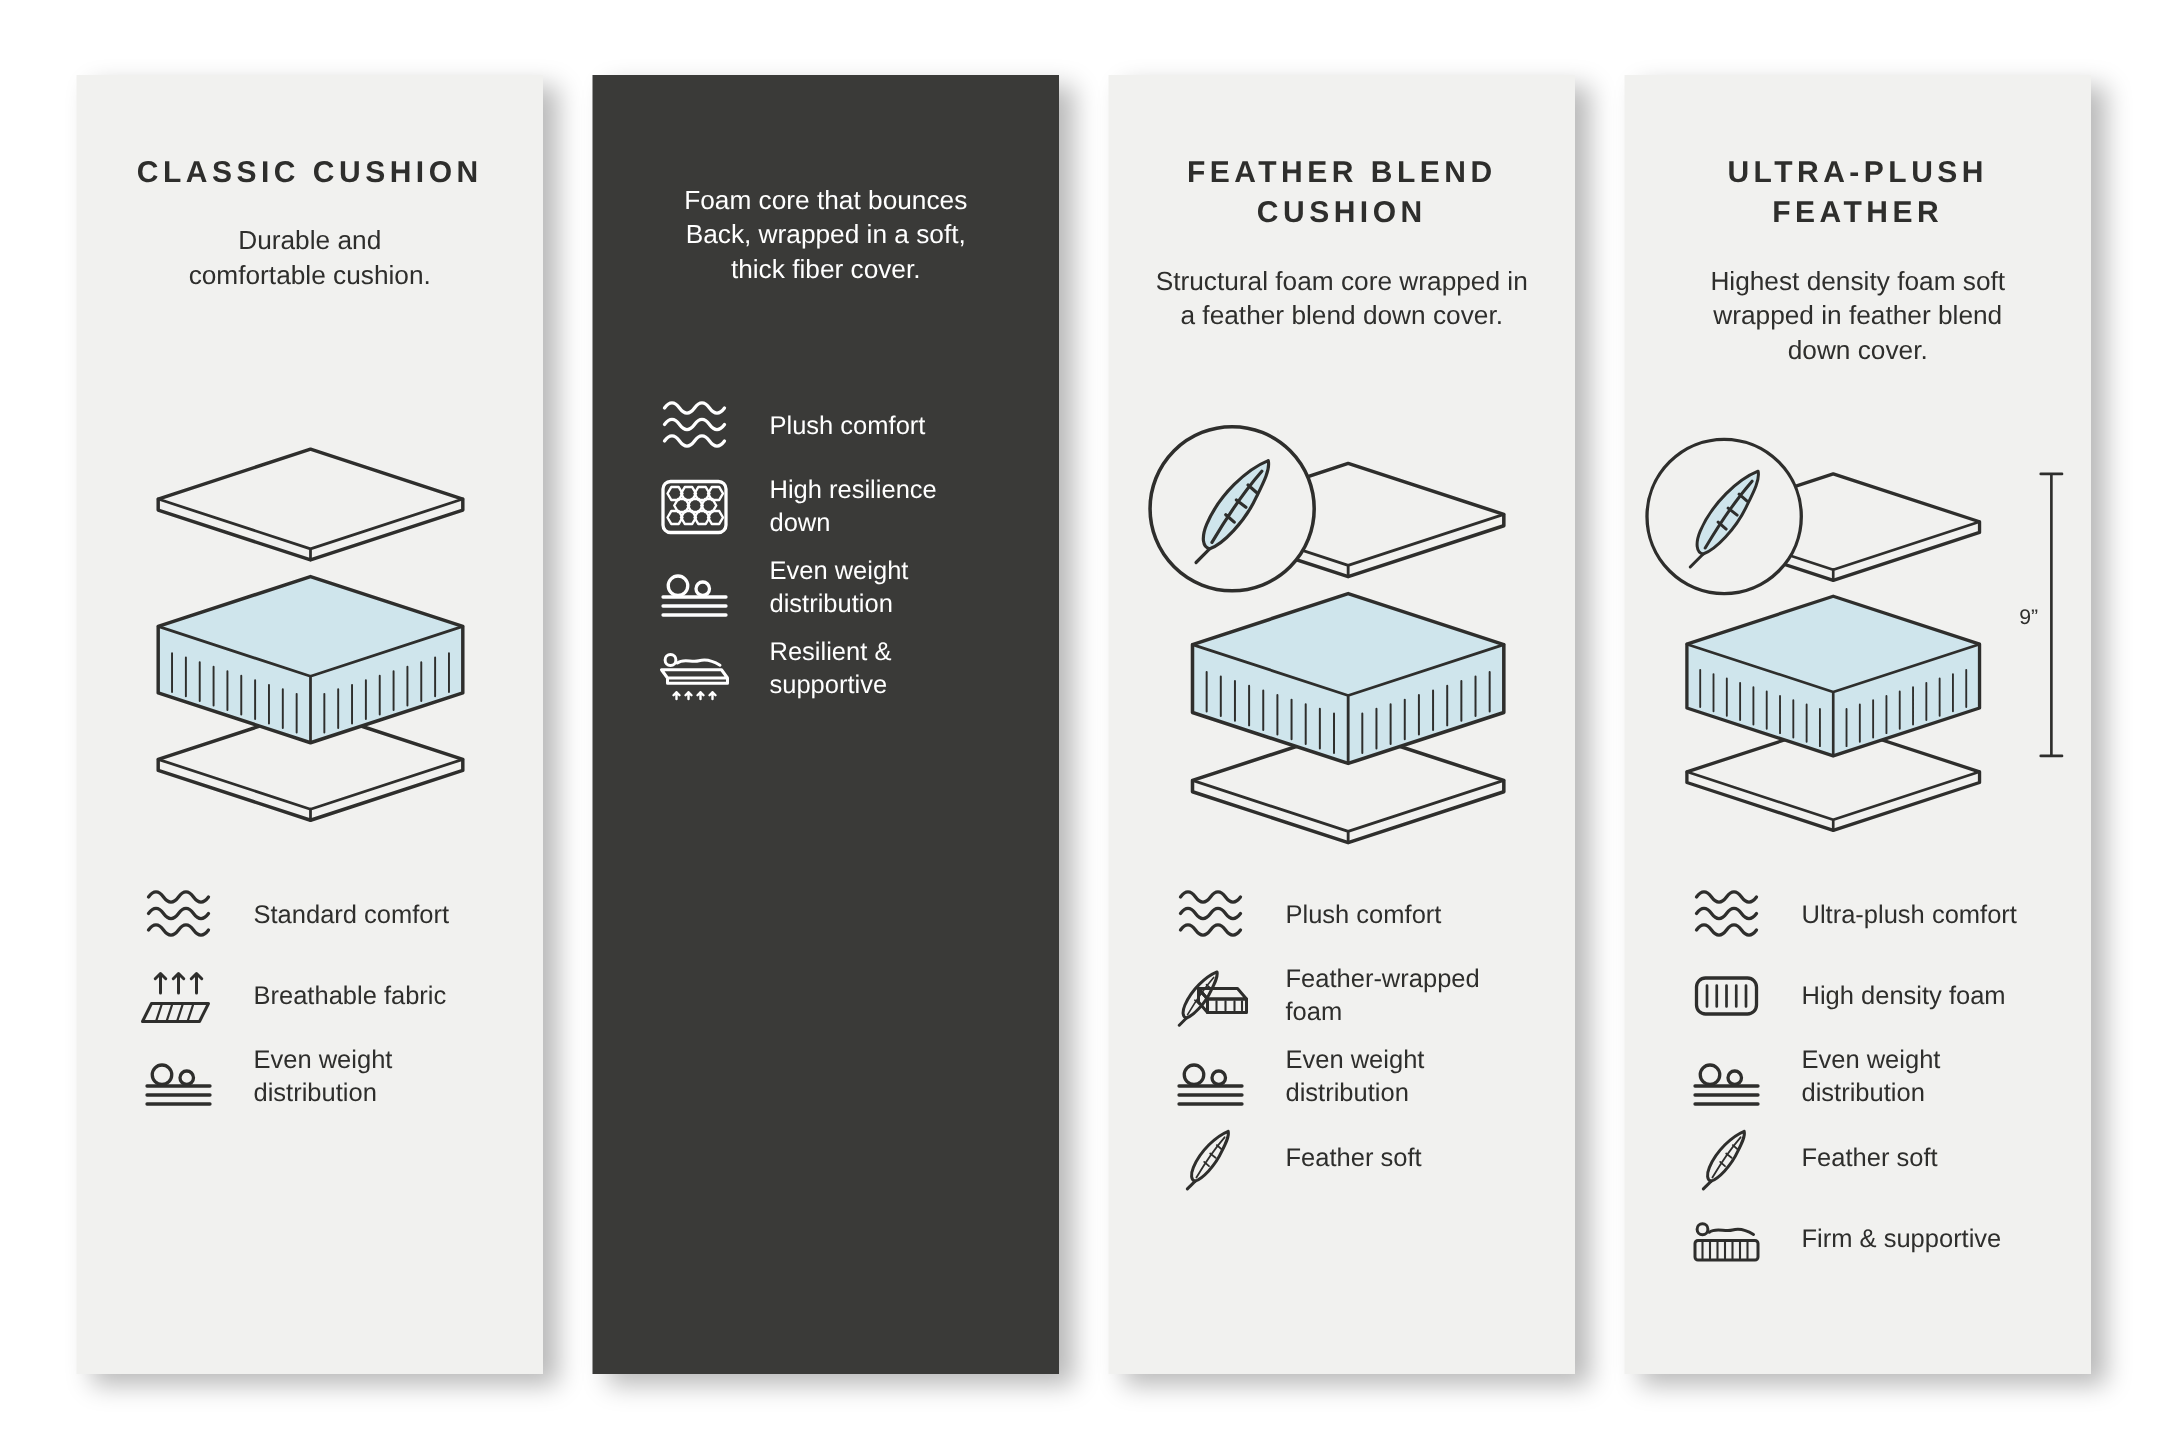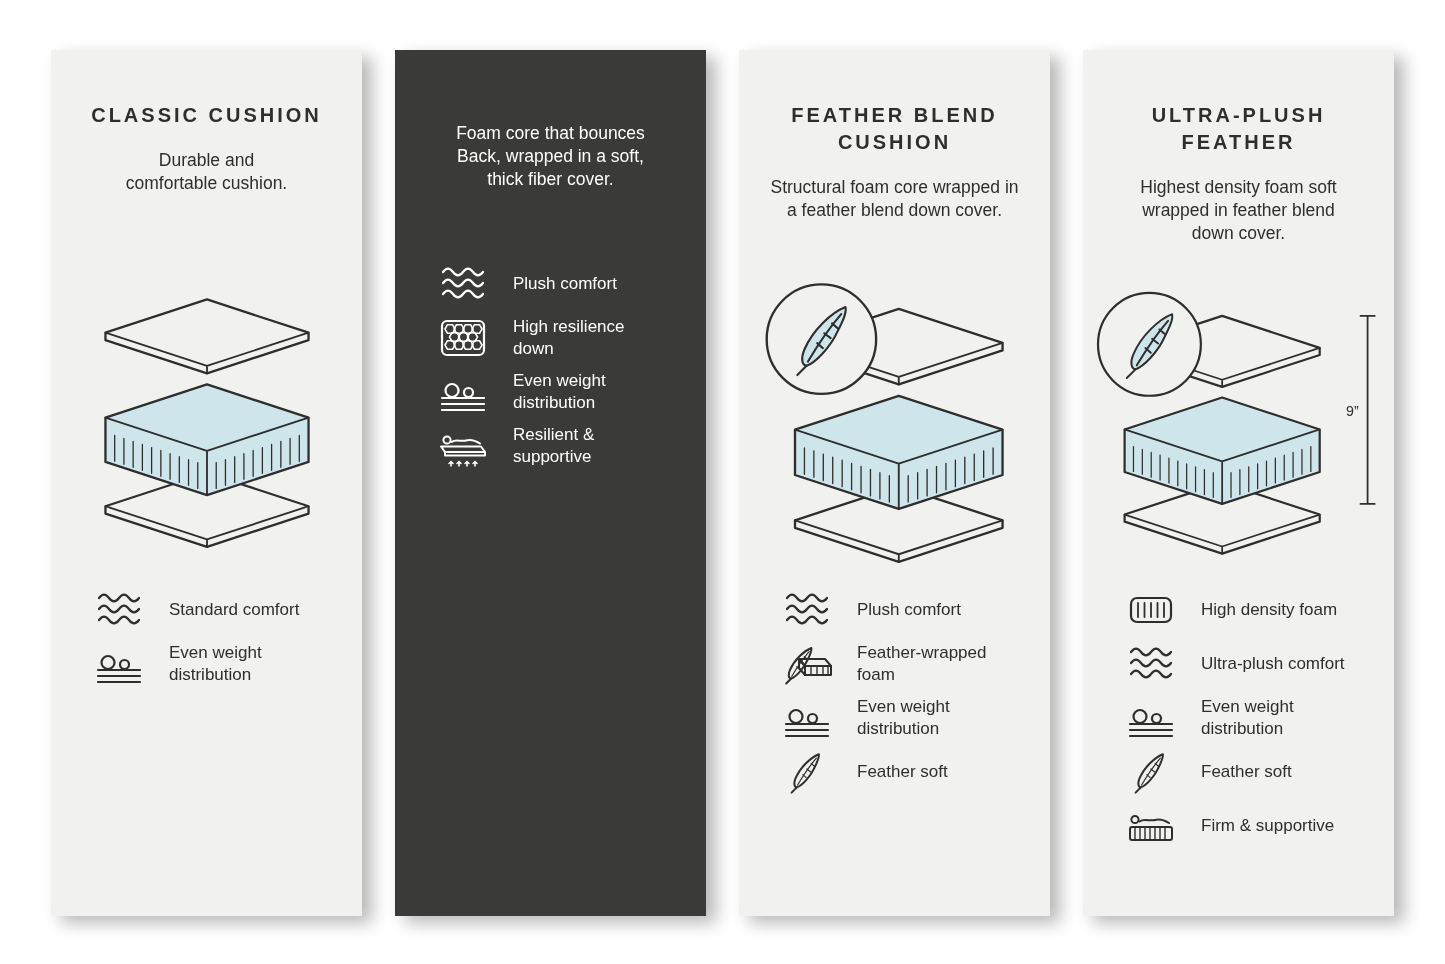--- a/index.html
+++ b/index.html
@@ -130,20 +130,26 @@
     </div>
     <div class="features">
       <div class="feature">
         <svg class="ficon" viewBox="0 0 52 44">
             <use href="#waves-icon-g"></use>
           </svg>
         <span class="flabel">Standard comfort</span>
       </div>
       <div class="feature">
         <svg class="ficon" viewBox="0 0 52 44">
+            <use href="#breathable-fabric-icon-g"></use>
+          </svg>
+        <span class="flabel">Breathable fabric</span>
+      </div>
+      <div class="feature">
+        <svg class="ficon" viewBox="0 0 52 44">
             <use href="#weight-distribution-icon-g"></use>
           </svg>
         <span class="flabel">Even weight
 distribution</span>
       </div>
     </div>
   </section>
 
   <section class="card" style="--bg: #3a3a38; --fg: #ffffff; --foam: #cfe5ec;">
     <div class="card-head">
@@ -239,32 +245,32 @@
         <use href="#feather-badge-g"></use>
         <g stroke="currentColor" stroke-width="2" fill="none" stroke-linecap="round">
           <path d="M294 8 V220 M286 8 H302 M286 220 H302"></path>
         </g>
         <text x="284" y="121" text-anchor="end" font-size="16">9”</text>
       </svg>
     </div>
     <div class="features">
       <div class="feature">
         <svg class="ficon" viewBox="0 0 52 44">
+            <use href="#waves-icon-g"></use>
+          </svg>
+        <span class="flabel">Ultra-plush comfort</span>
+      </div>
+      <div class="feature">
+        <svg class="ficon" viewBox="0 0 52 44">
             <use href="#high-density-foam-icon-g"></use>
           </svg>
         <span class="flabel">High density foam</span>
       </div>
       <div class="feature">
         <svg class="ficon" viewBox="0 0 52 44">
-            <use href="#waves-icon-g"></use>
-          </svg>
-        <span class="flabel">Ultra-plush comfort</span>
-      </div>
-      <div class="feature">
-        <svg class="ficon" viewBox="0 0 52 44">
             <use href="#weight-distribution-icon-g"></use>
           </svg>
         <span class="flabel">Even weight
 distribution</span>
       </div>
       <div class="feature">
         <svg class="ficon" viewBox="0 0 52 44">
             <use href="#feather-icon-g"></use>
           </svg>
         <span class="flabel">Feather soft</span>

